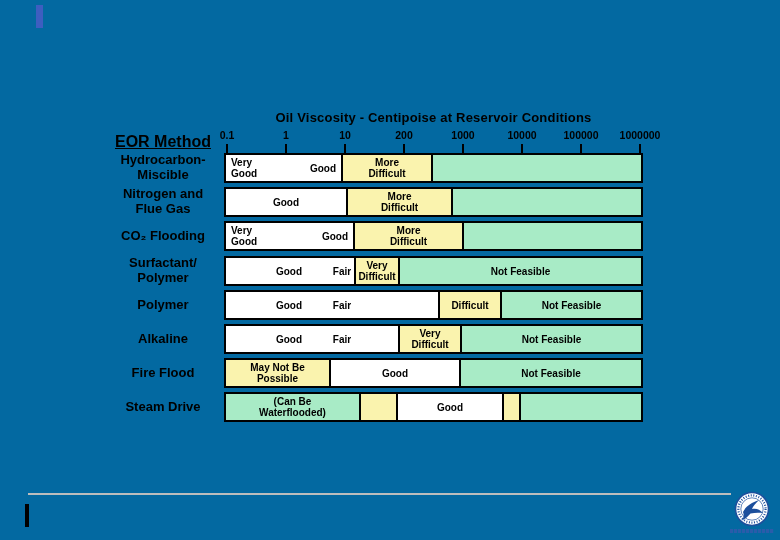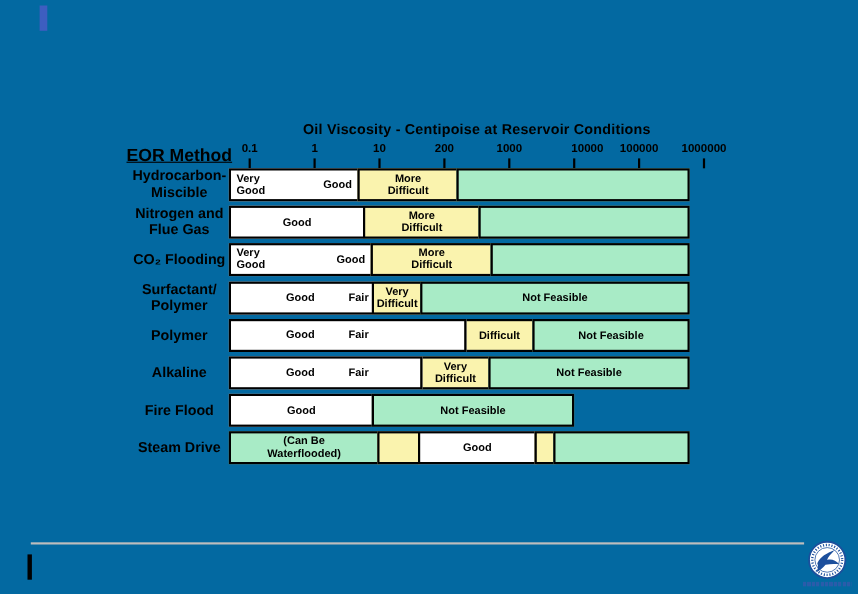--- a/index.html
+++ b/index.html
@@ -28,21 +28,21 @@
   .tick-mark{
     position:absolute;top:144px;width:2px;height:9px;background:#000;
     transform:translateX(-50%);
   }
   .row-label{
     position:absolute;left:108px;width:110px;height:30px;
     display:flex;align-items:center;justify-content:center;
     text-align:center;font-weight:bold;font-size:13px;line-height:1.12;
     white-space:pre-line;
   }
-  .bar{position:absolute;left:208px;height:30px;display:flex;}
+  .bar{position:absolute;left:224px;height:30px;display:flex;}
   .seg{
     flex:none;height:30px;box-sizing:border-box;border:2px solid #000;
     display:flex;align-items:center;justify-content:center;
     text-align:center;font-weight:bold;font-size:10px;line-height:1.1;
     white-space:pre-line;overflow:hidden;
   }
   .seg + .seg{margin-left:-2px;}
   .seg.white{background:#fff;}
   .seg.yellow{background:var(--yellow);}
   .seg.green{background:var(--green);}
@@ -75,21 +75,21 @@
       <div class="tick-label" style="left: 227px;">0.1</div>
       <div class="tick-mark" style="left: 227px;"></div>
       <div class="tick-label" style="left: 286px;">1</div>
       <div class="tick-mark" style="left: 286px;"></div>
       <div class="tick-label" style="left: 345px;">10</div>
       <div class="tick-mark" style="left: 345px;"></div>
       <div class="tick-label" style="left: 404px;">200</div>
       <div class="tick-mark" style="left: 404px;"></div>
       <div class="tick-label" style="left: 463px;">1000</div>
       <div class="tick-mark" style="left: 463px;"></div>
-      <div class="tick-label" style="left: 522px; margin-left: 12px;">10000</div>
+      <div class="tick-label" style="left: 522px;">10000</div>
       <div class="tick-mark" style="left: 522px;"></div>
       <div class="tick-label" style="left: 581px;">100000</div>
       <div class="tick-mark" style="left: 581px;"></div>
       <div class="tick-label" style="left: 640px;">1000000</div>
       <div class="tick-mark" style="left: 640px;"></div>
     </div>
   <div id="rows">
       <div class="row-label" style="top: 153px;">Hydrocarbon-
 Miscible</div>
       <div class="bar" style="top: 153px;">
@@ -131,20 +131,22 @@
       </div>
       <div class="row-label" style="top: 324px;">Alkaline</div>
       <div class="bar" style="top: 324px;">
         <div class="seg white gf" style="width: 176px;"><span class="a">Good</span><span class="b">Fair</span></div>
         <div class="seg yellow" style="width: 64px;">Very
 Difficult</div>
         <div class="seg green" style="width: 183px;">Not Feasible</div>
       </div>
       <div class="row-label" style="top: 358px;">Fire Flood</div>
       <div class="bar" style="top: 358px;">
+        <div class="seg yellow" style="width: 107px;">May Not Be
+Possible</div>
         <div class="seg white" style="width: 132px;">Good</div>
         <div class="seg green" style="width: 184px;">Not Feasible</div>
       </div>
       <div class="row-label" style="top: 392px;">Steam Drive</div>
       <div class="bar" style="top: 392px;">
         <div class="seg green" style="width: 137px;">(Can Be
 Waterflooded)</div>
         <div class="seg yellow" style="width: 39px;"></div>
         <div class="seg white" style="width: 108px;">Good</div>
         <div class="seg yellow" style="width: 19px;"></div>

